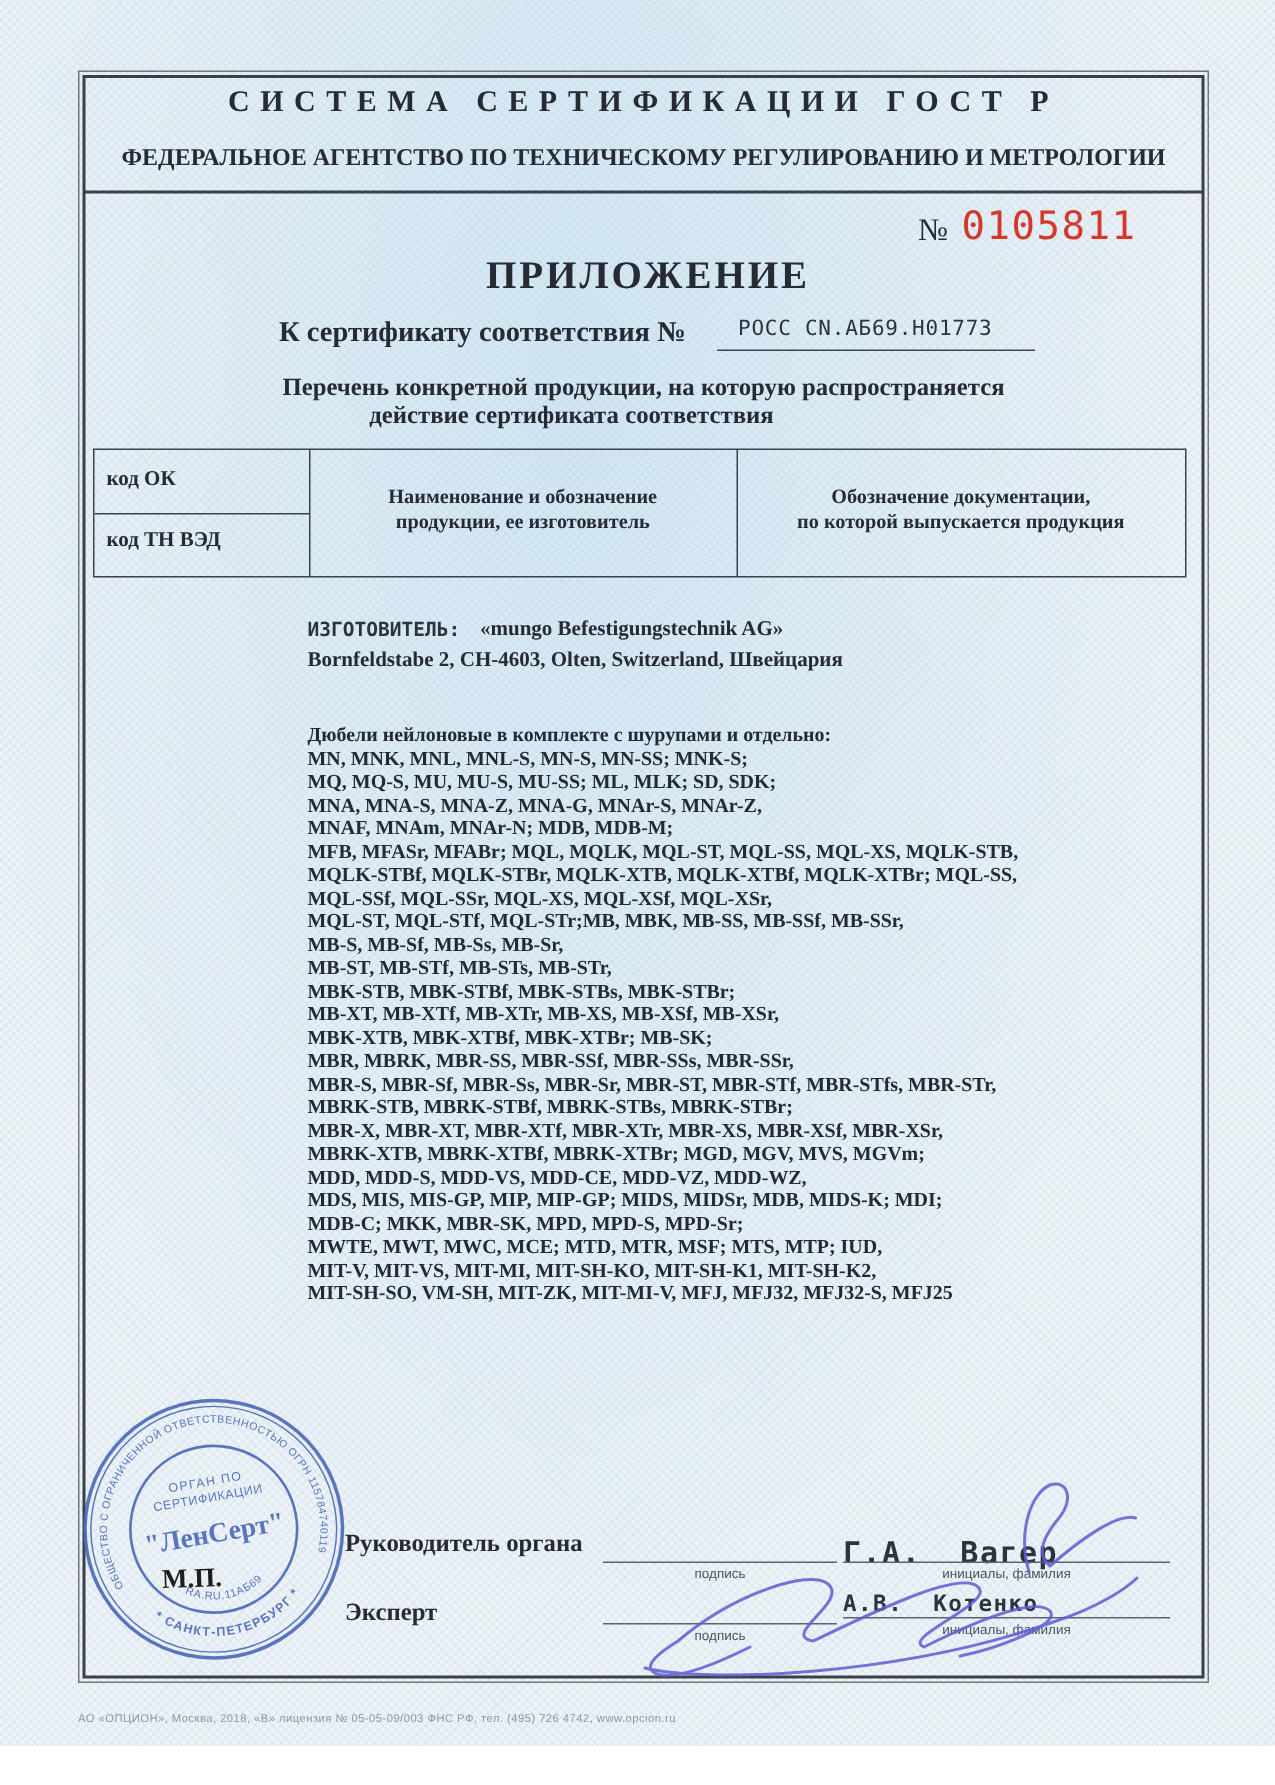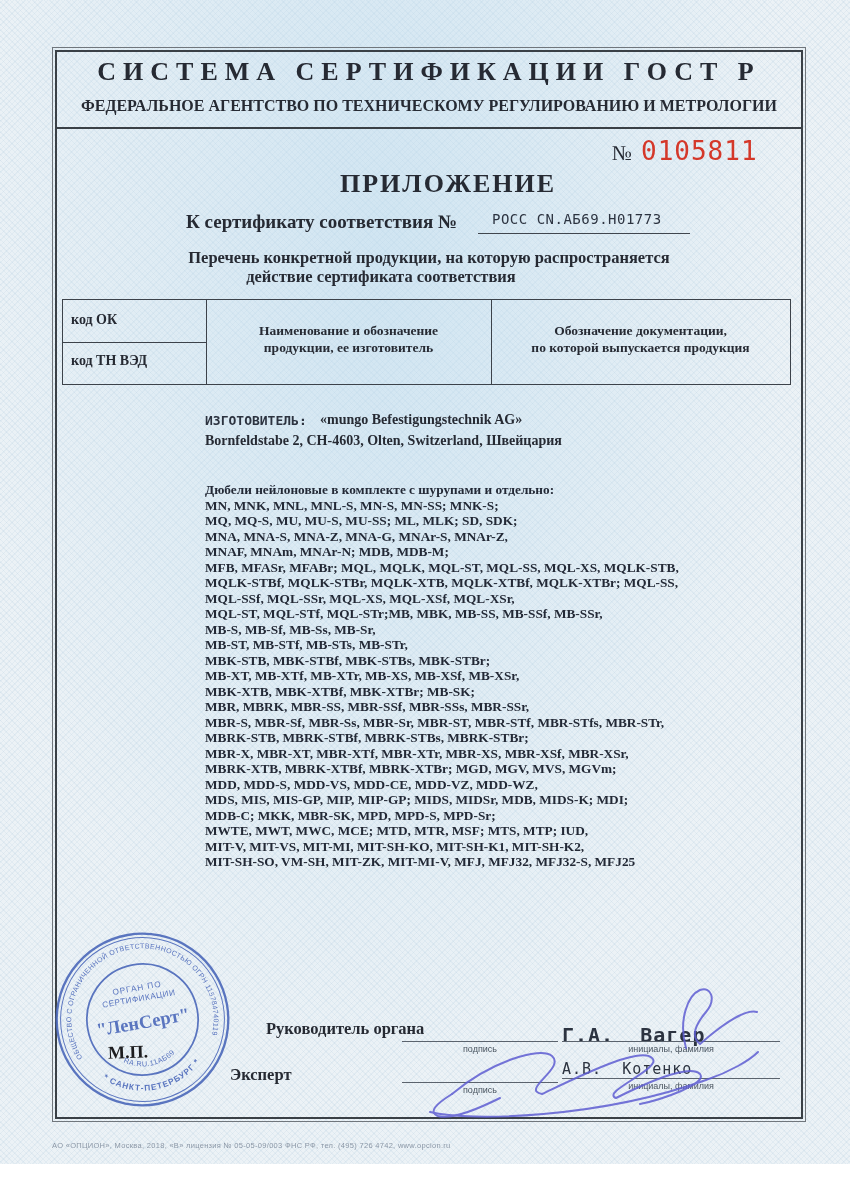--- a/index.html
+++ b/index.html
@@ -8,57 +8,57 @@
     background-color:#ecf2f6;
     background-image:
       radial-gradient(ellipse at 45% 22%, rgba(185,218,238,.55), rgba(185,218,238,0) 62%),
       repeating-linear-gradient(45deg, rgba(150,185,210,.13) 0 1px, rgba(0,0,0,0) 1px 4px),
       repeating-linear-gradient(-45deg, rgba(150,185,210,.13) 0 1px, rgba(0,0,0,0) 1px 4px);
     font-family:"Liberation Serif", serif;color:#262a33;
   }
   .abs{position:absolute;}
   .frame-outer{left:52px;top:47px;width:752px;height:1073px;border:1px solid #70767c;}
   .frame-inner{position:absolute;left:2px;top:2px;right:2px;bottom:2px;border:2px solid #3a4046;}
-  .hdr1{left:52px;top:57px;width:754px;text-align:center;font-size:26px;font-weight:bold;letter-spacing:7px;}
+  .hdr1{left:52px;top:57px;width:754px;text-align:center;font-size:20px;font-weight:bold;letter-spacing:7px;}
   .hdr2{left:52px;top:97px;width:754px;text-align:center;font-size:16px;font-weight:bold;letter-spacing:0;transform:scaleX(1.0);}
   .hdr-divider{left:56px;top:127px;width:746px;border-top:2px solid #3a4046;}
   .num-label{left:612px;top:141px;font-size:21px;}
   .num-value{left:641px;top:136px;font-family:"DejaVu Sans Mono",monospace;font-size:26px;color:#d4382a;letter-spacing:1px;}
-  .doc-title{left:68px;top:169px;width:760px;text-align:center;font-size:26px;font-weight:bold;letter-spacing:2px;}
+  .doc-title{left:52px;top:169px;width:760px;text-align:center;font-size:26px;font-weight:bold;letter-spacing:2px;}
   .cert-label{left:186px;top:211px;font-size:19px;font-weight:bold;}
   .typed{font-family:"DejaVu Sans Mono",monospace;white-space:pre;color:#2c3340;}
   .cert-value{left:492px;top:211px;font-size:14px;letter-spacing:.5px;}
   .cert-line{left:478px;top:233px;width:212px;border-top:1.5px solid #40464e;}
   .sub1{left:52px;top:248px;width:754px;text-align:center;font-size:16.5px;font-weight:bold;}
   .sub2{left:52px;top:267px;width:658px;text-align:center;font-size:16.5px;font-weight:bold;}
   .tbl{left:62px;top:299px;width:727px;height:84px;border:1.5px solid #3c424a;}
   .tbl .v1{position:absolute;left:143px;top:0;bottom:0;border-left:1.2px solid #3c424a;}
   .tbl .v2{position:absolute;left:428px;top:0;bottom:0;border-left:1.2px solid #3c424a;}
   .tbl .h1{position:absolute;left:0;top:42px;width:143px;border-top:1.2px solid #3c424a;}
   .cell{font-size:14px;font-weight:600;}
   .cell2{font-size:13.5px;font-weight:600;text-align:center;line-height:17px;}
   .mfg-label{left:205px;top:413px;font-size:13px;font-weight:bold;}
   .mfg-name{left:320px;top:412px;font-size:14px;font-weight:bold;}
   .mfg-addr{left:205px;top:433px;font-size:14px;font-weight:bold;}
   .products{left:205px;top:482px;width:575px;font-size:13.3px;font-weight:bold;line-height:15.5px;color:#232936;}
   .mp{left:108px;top:1042px;font-size:18px;font-weight:bold;color:#1d1d1f;transform:rotate(-2deg);}
-  .sig-role1{left:230px;top:1019px;font-size:16.5px;font-weight:bold;padding-left:36px;}
+  .sig-role1{left:230px;top:1019px;font-size:16.5px;font-weight:bold;}
   .sig-role2{left:230px;top:1065px;font-size:16.5px;font-weight:bold;}
   .sigline{border-top:1px solid #5b636d;}
   .s-l1{left:402px;top:1041px;width:156px;}
   .s-l2{left:402px;top:1082px;width:156px;}
   .n-l1{left:562px;top:1041px;width:218px;}
   .n-l2{left:562px;top:1078px;width:218px;}
   .tiny{font-family:"Liberation Sans",sans-serif;font-size:9px;color:#4a5560;}
   .lab-p1{left:402px;top:1044px;width:156px;text-align:center;}
   .lab-p2{left:402px;top:1085px;width:156px;text-align:center;}
   .lab-n1{left:562px;top:1044px;width:218px;text-align:center;}
   .lab-n2{left:562px;top:1081px;width:218px;text-align:center;}
   .name1{left:562px;top:1023px;font-size:20px;font-weight:bold;letter-spacing:1px;}
-  .name2{left:562px;top:1060px;font-size:15px;font-weight:normal;letter-spacing:1px;}
+  .name2{left:562px;top:1060px;font-size:15px;font-weight:bold;letter-spacing:1px;}
   .footer{left:52px;top:1141px;width:754px;text-align:left;font-family:"Liberation Sans",sans-serif;font-size:7.5px;color:#8b97a6;letter-spacing:.3px;}
   .scan-edge{left:0;bottom:0;width:100%;height:26px;background:#ffffff;}
   .stamp-svg{left:45px;top:922px;}
   .sig-svg{left:400px;top:980px;}
 </style>
 </head>
 <body>
 
 <div class="page">
 

